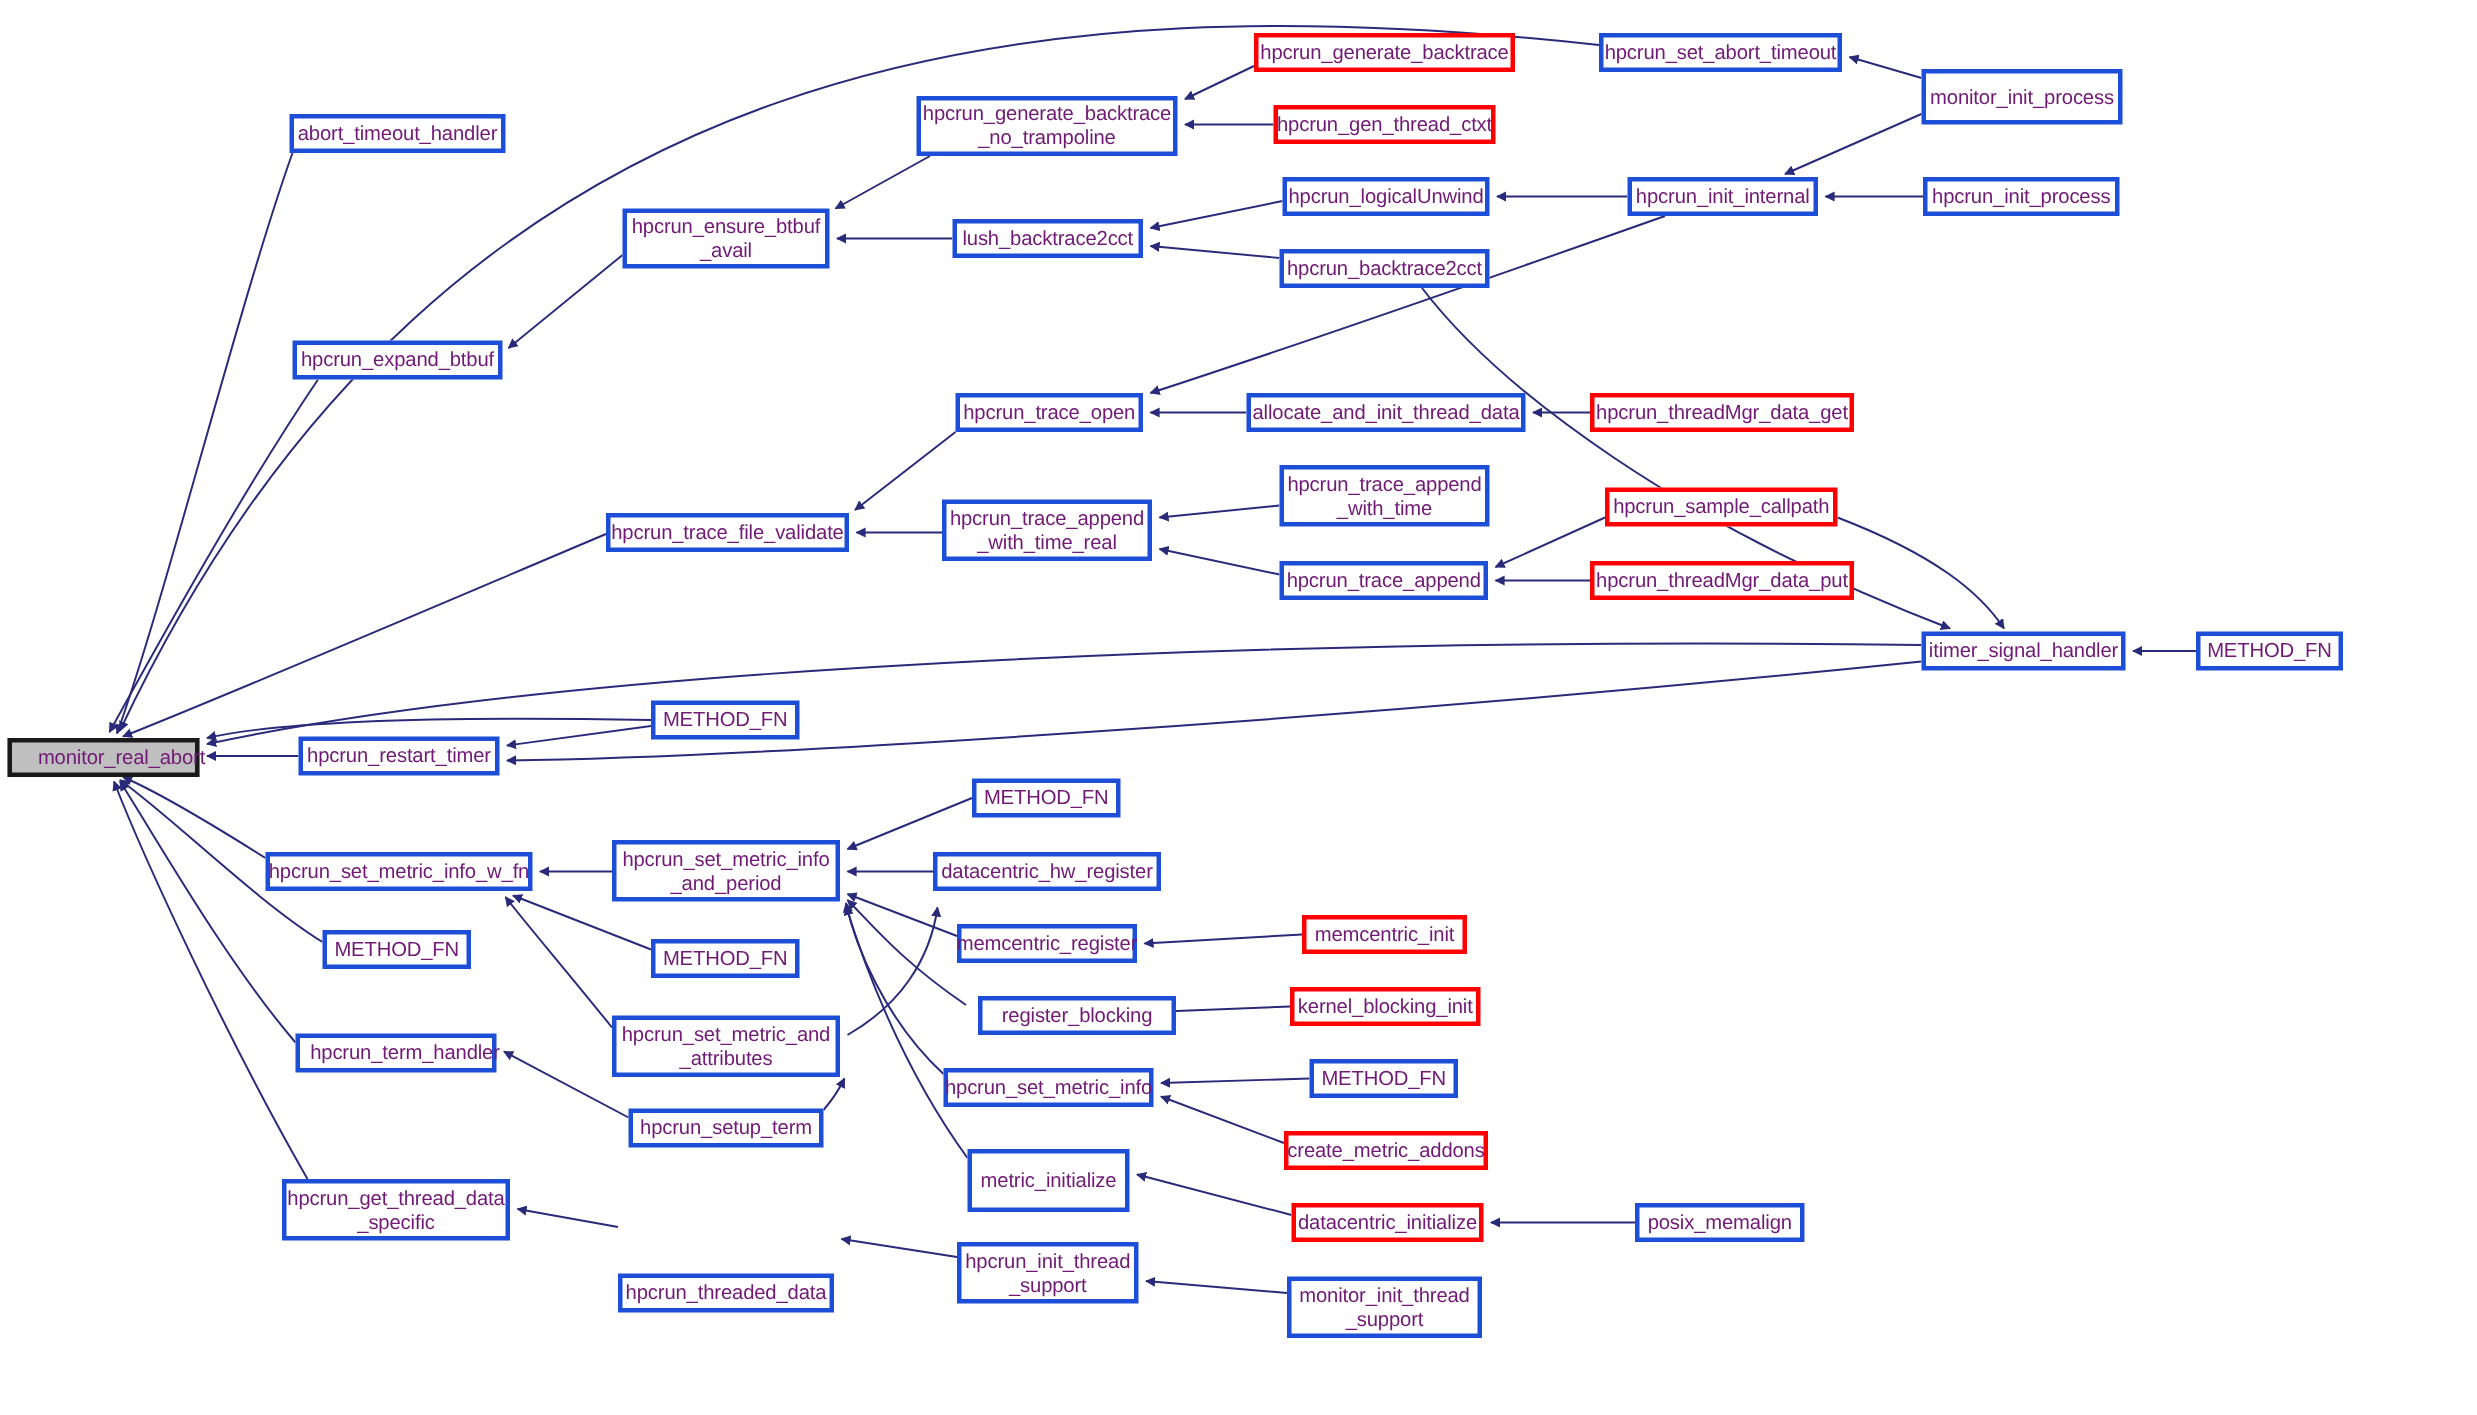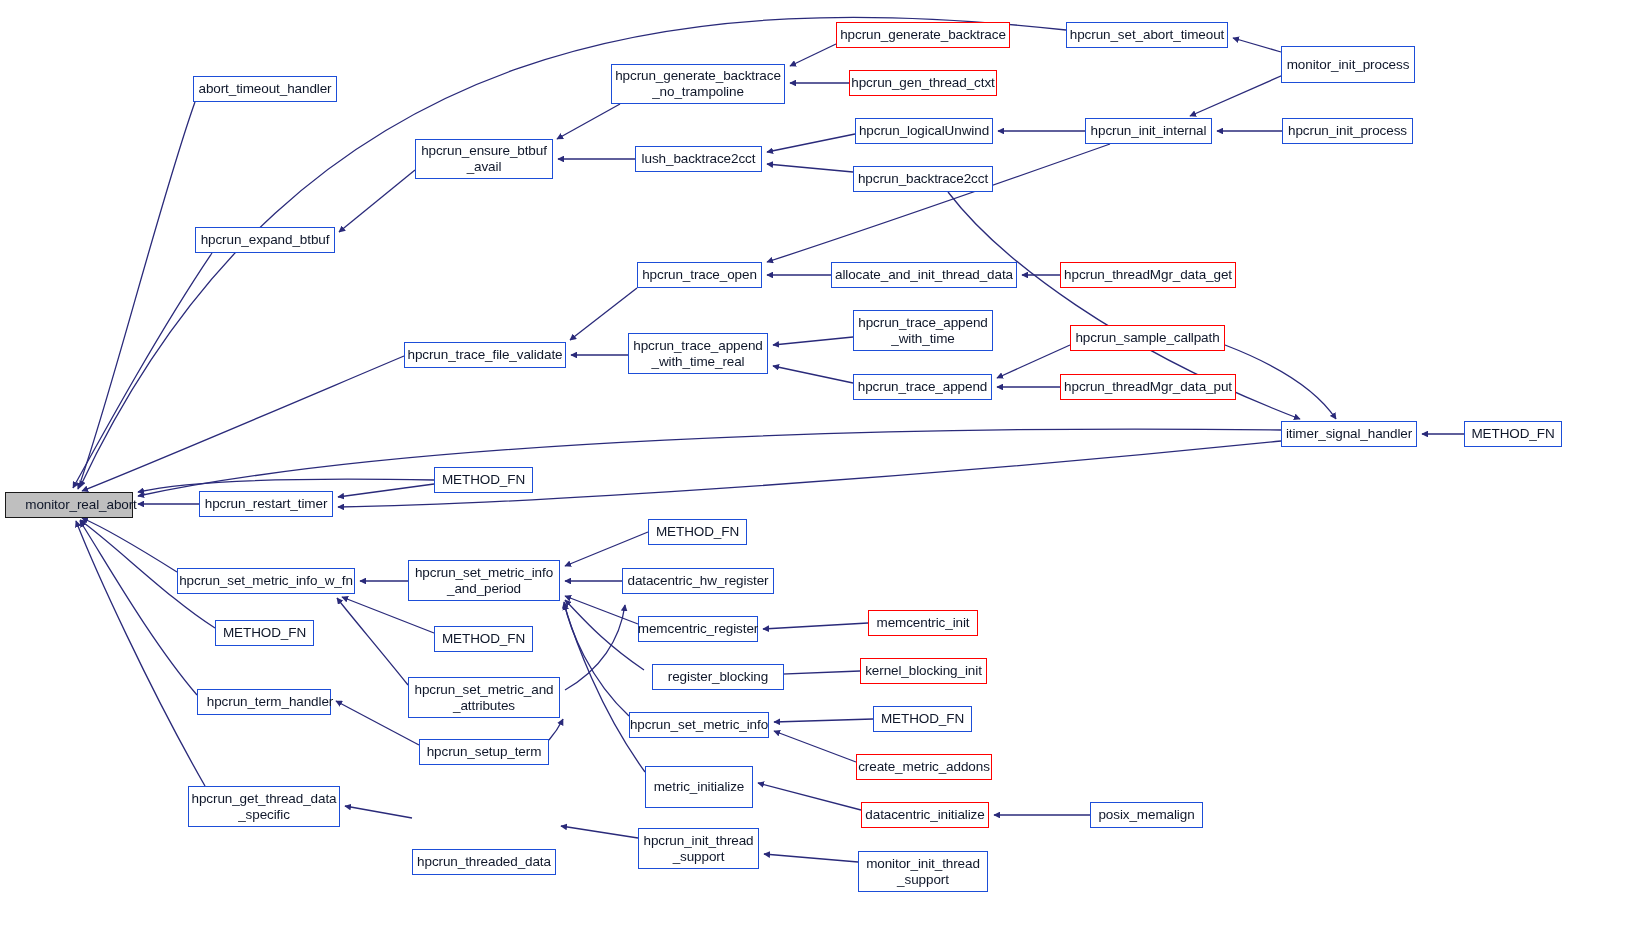--- a/index.html
+++ b/index.html
@@ -24,22 +24,22 @@
     pointer-events: none;
   }
   .node {
     position: absolute;
     box-sizing: border-box;
     display: flex;
     align-items: center;
     justify-content: center;
     text-align: center;
     background: #ffffff;
-    border: 1px solid #1d4ed8;
-    color: #0f172a;
+    border: 3px solid #1d4ed8;
+    color: #701a75;
     font-size: 13.5px;
     line-height: 1.18;
     letter-spacing: -0.1px;
     white-space: pre-line;
     z-index: 5;
   }
   .node.red {
     border-color: #ff0000;
   }
   .node.root {

